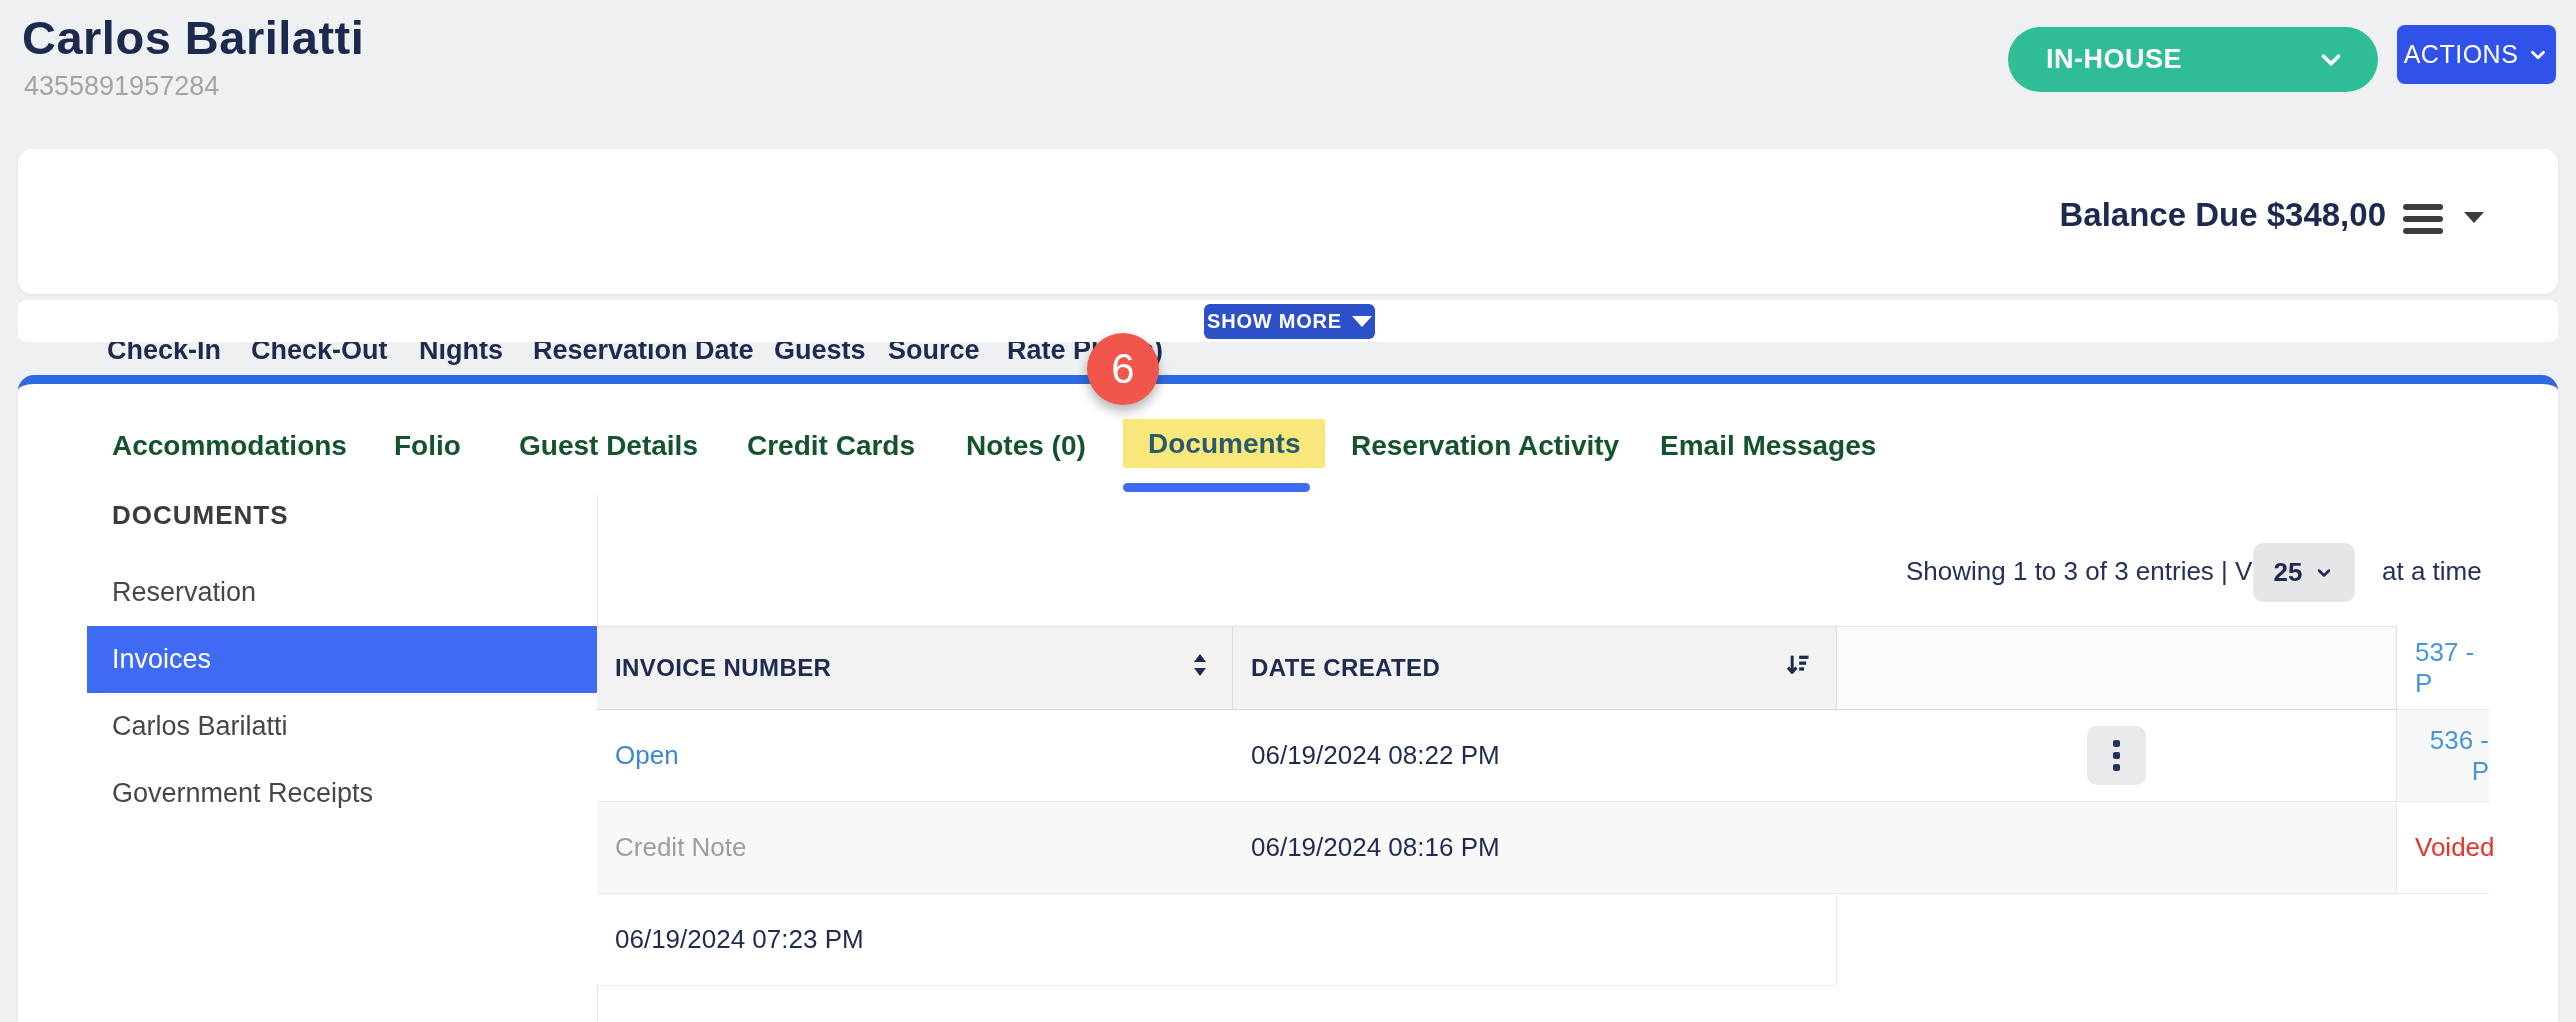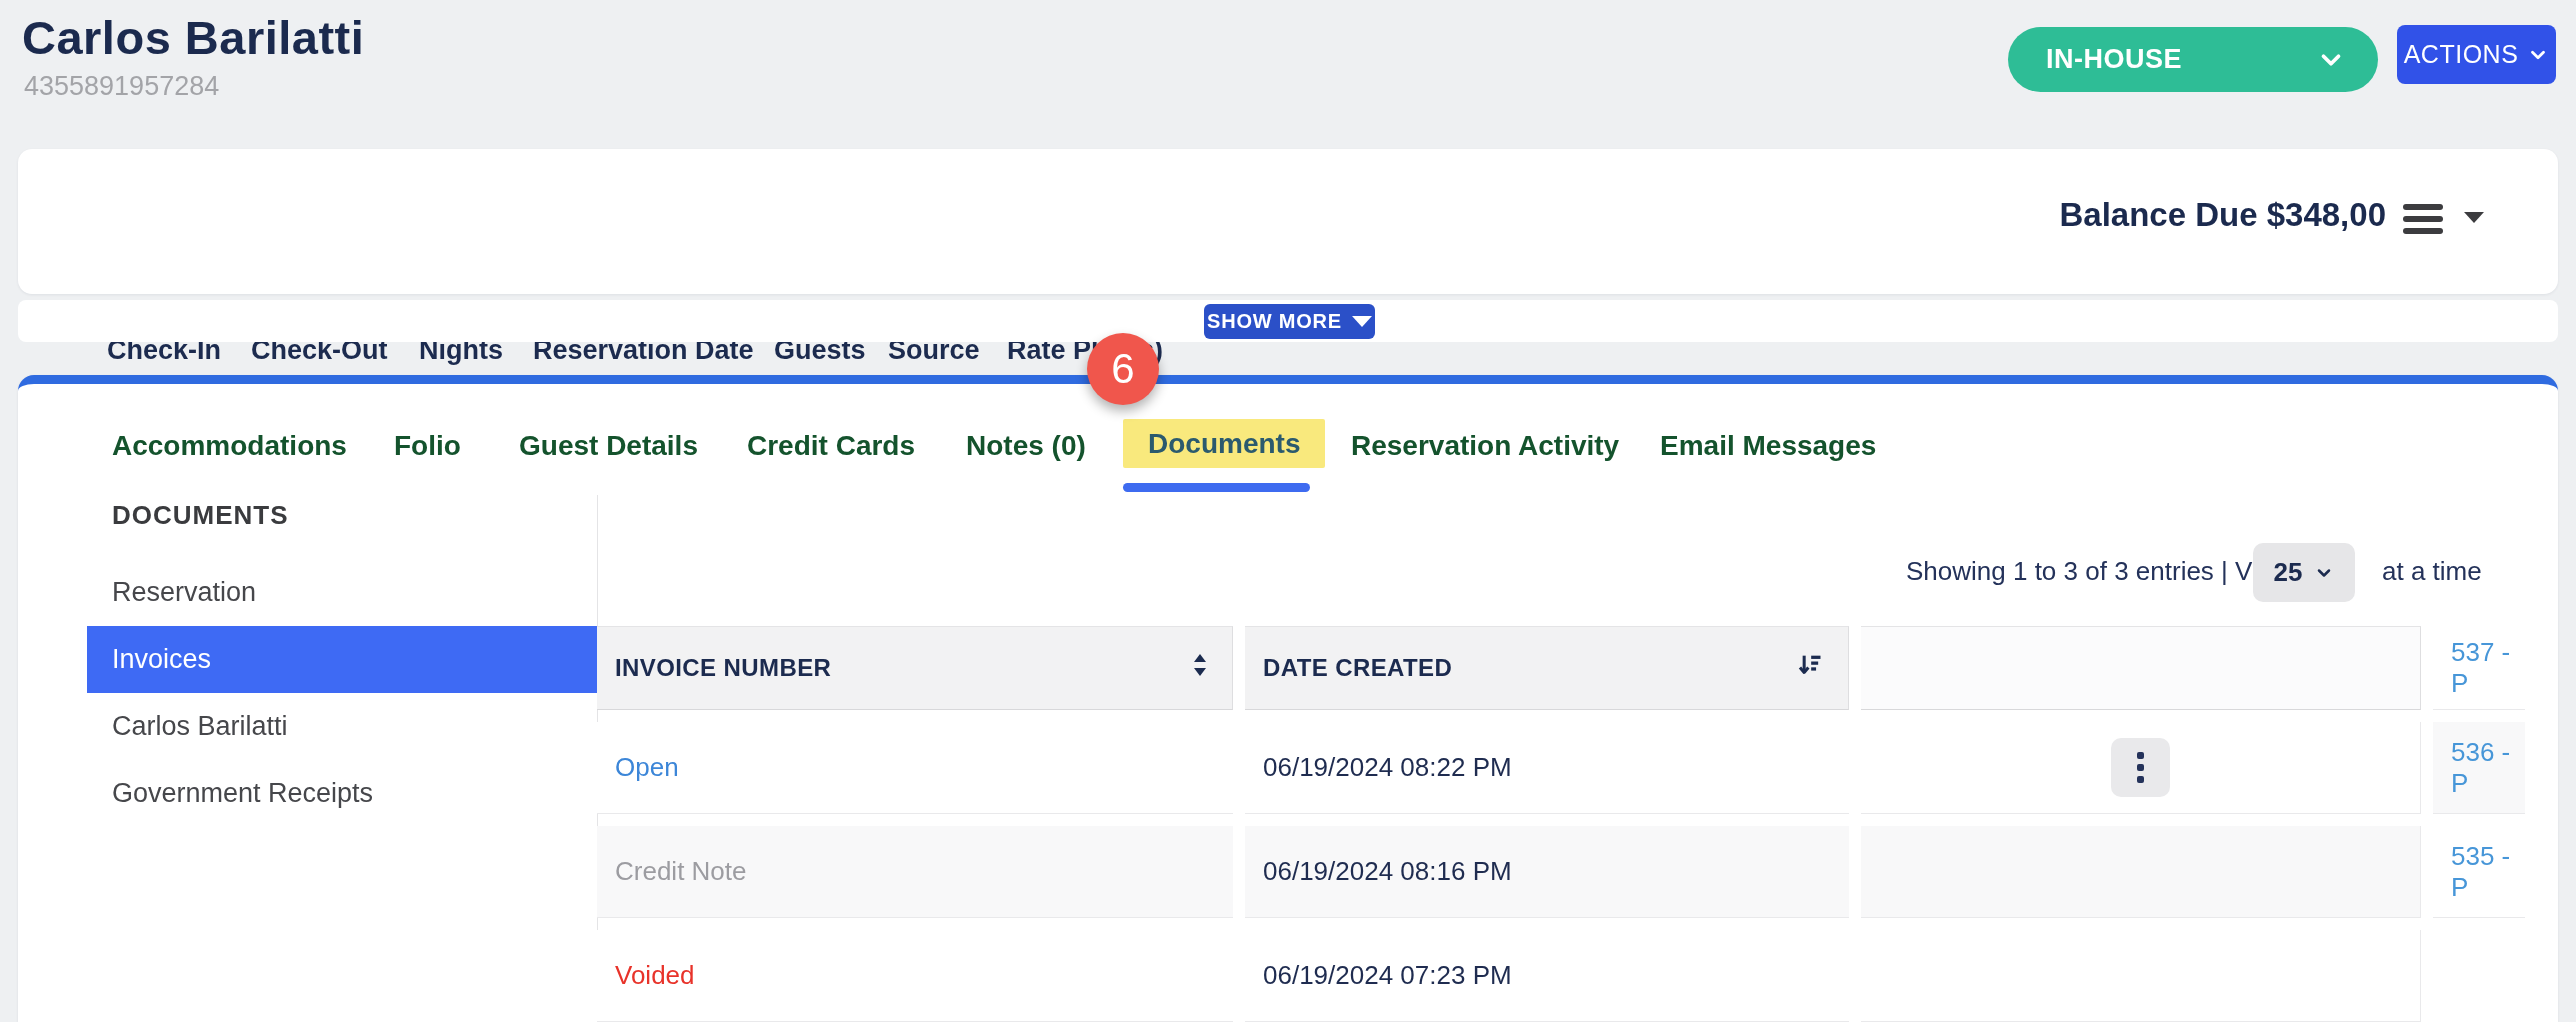--- a/index.html
+++ b/index.html
@@ -60,28 +60,28 @@
   .sb-item.active{ background:#3e6af4; color:#fff;}
   .sb-border{ position:absolute; left:597px; top:495px; width:1px; height:527px; background:#e4e4e6; z-index:2;}
   
   .showing{ position:absolute; left:1906px; top:556px; font-size:26px; color:#24325a; z-index:3;}
   .page-size{ position:absolute; left:2253px; top:543px; width:102px; height:59px; background:#e6e6e8; border:none;
     border-radius:10px; font-family:inherit; font-size:26px; font-weight:700; color:#1c2b4f;
     display:flex; align-items:center; justify-content:center; gap:12px; cursor:pointer; z-index:3;}
   .at-a-time{ position:absolute; left:2382px; top:556px; font-size:26px; color:#24325a; z-index:3;}
   
   .table{ position:absolute; left:597px; top:626px; width:1892px; z-index:3;
-    display:grid; grid-template-columns:636px 604px 560px 92px; grid-template-rows:84px 92px 92px 92px;gap:12px;}
+    display:grid; grid-template-columns:636px 604px 560px 92px; grid-template-rows:84px 92px 92px 92px;}
   .th{ background:#f2f2f3; border-top:1px solid #e4e4e6; border-bottom:1px solid #d8d8da; border-right:1px solid #dedee0;
     display:flex; align-items:center; justify-content:space-between; padding:0 24px 0 18px;
     font-size:24px; font-weight:700; color:#1c2b4f; letter-spacing:0.4px; cursor:pointer;}
   .th.last{ background:#fbfbfc;}
   .td{ display:flex; align-items:center; padding-left:18px; font-size:26px; border-bottom:1px solid #e9e9eb; background:#fff;}
   .td.last{ justify-content:center; padding-left:0; border-right:1px solid #e9e9eb;}
-  .row-alt{ background:#f8f8f9;}
+  .row-alt{ background:#f8f8f9;text-align:right;}
   .td.date{ color:#1f2c50;}
   .kebab{ width:59px; height:59px; background:#e9e9eb; border:none; border-radius:10px; cursor:pointer;
     display:flex; flex-direction:column; align-items:center; justify-content:center; gap:5px;}
   .kebab i{ width:7px; height:7px; border-radius:2px; background:#24325a; display:block;}
 </style>
 </head>
 <body>
 
 <h1 class="guest-name">Carlos Barilatti</h1>
 <div class="guest-id">4355891957284</div>
@@ -217,18 +217,17 @@
         <i></i>
         <i></i>
       </button>
   </div>
 
   <div class="td row-alt" style="color: rgb(71, 150, 216);">536 - P</div>
   <div class="td row-alt" style="color: rgb(156, 156, 161);">Credit Note</div>
   <div class="td row-alt date">06/19/2024 08:16 PM</div>
   <div class="td row-alt last"></div>
 
-  <div class="td" style="color: rgb(71, 150, 216);">535 - P</div>
   <div class="td" style="color: rgb(232, 51, 42);">Voided</div>
   <div class="td date">06/19/2024 07:23 PM</div>
   <div class="td last"></div>
 </div>
 
 
 </body></html>

